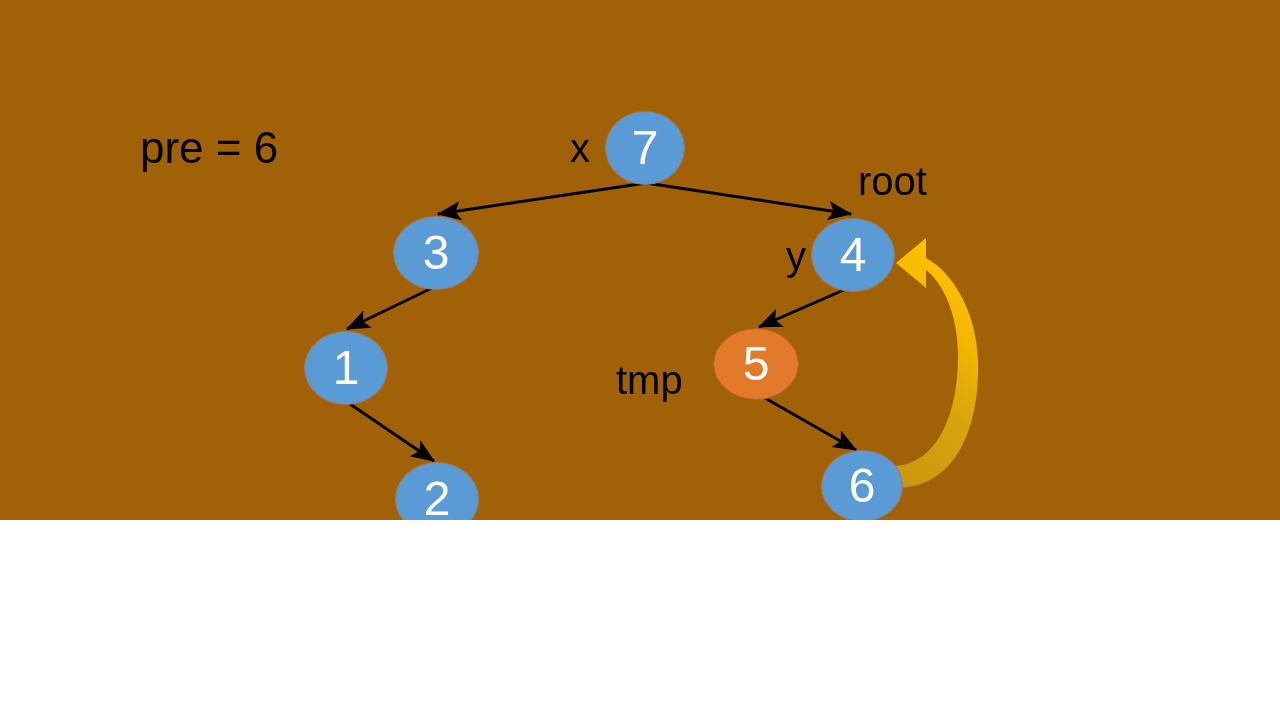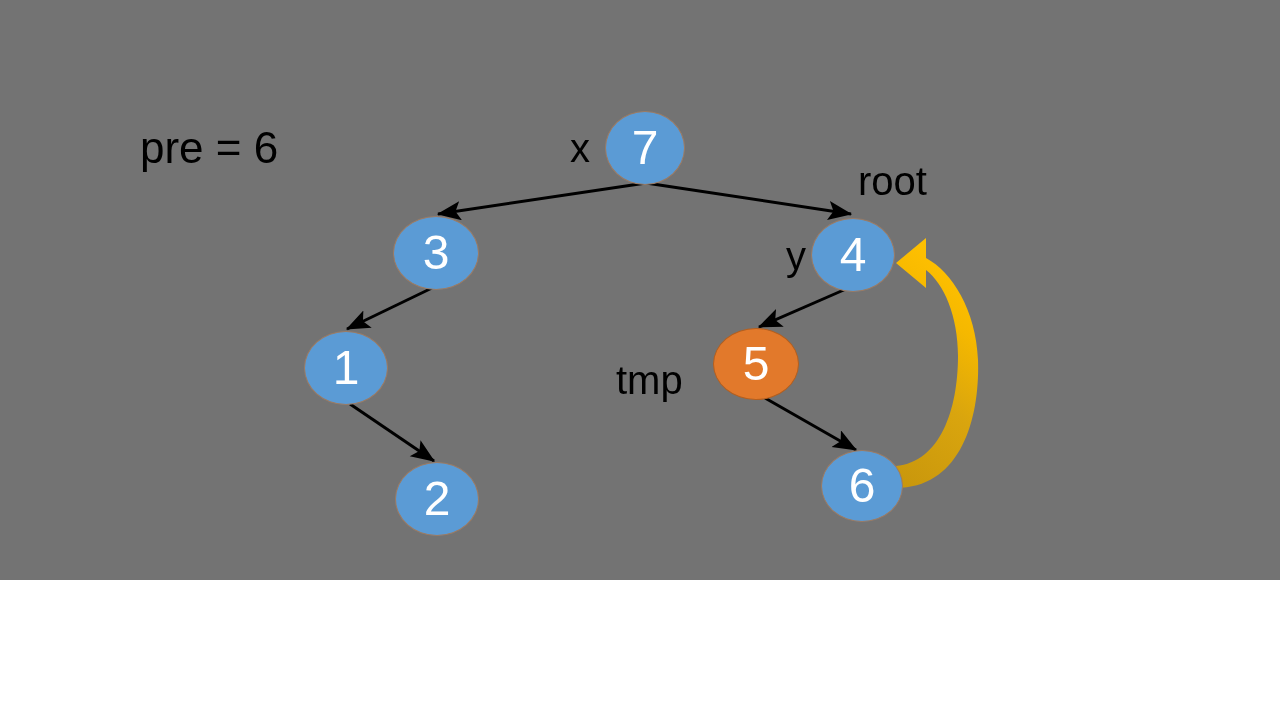--- a/index.html
+++ b/index.html
@@ -3,22 +3,22 @@
 <meta charset="utf-8">
 <style>
   html, body {
     margin: 0;
     padding: 0;
     background: #ffffff;
   }
   #canvas {
     position: relative;
     width: 1280px;
-    height: 580px;
-    background: #737373;
+    height: 520px;
+    background: #a16207;
     overflow: hidden;
     font-family: "Liberation Sans", sans-serif;
   }
   #edges {
     position: absolute;
     left: 0;
     top: 0;
     width: 1280px;
     height: 720px;
   }

